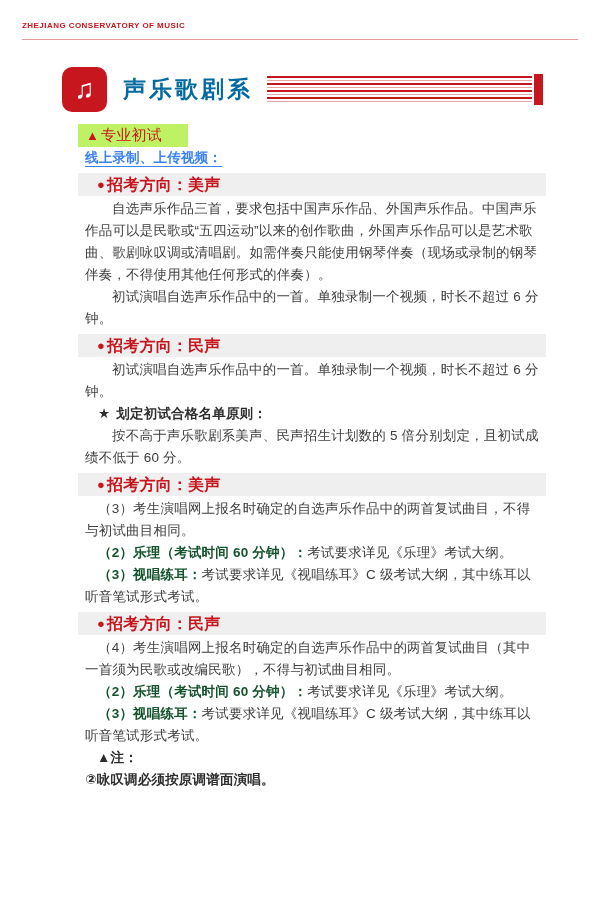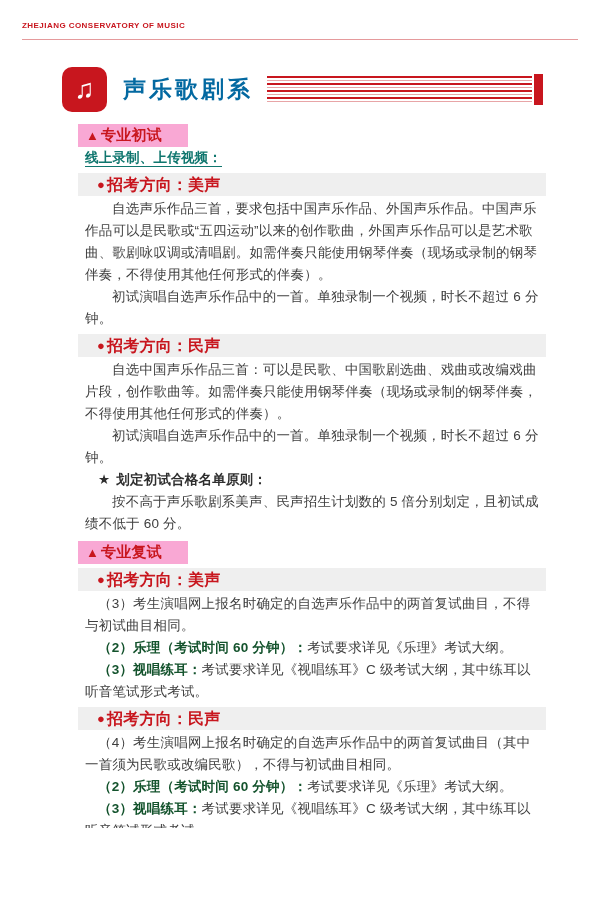--- a/index.html
+++ b/index.html
@@ -31,27 +31,27 @@
       #e8a5a7 4px, #e8a5a7 5px, #ffffff 5px, #ffffff 7px);
   }
   .staff-endbar { width:9px; height:31px; background:#c8161e; margin-left:2px; }
 
   
   .content {
     margin:11px 57px 0 85px; color:#3e3e3e;
     font-size:13.5px; line-height:22px; letter-spacing:0.2px;
   }
   .h-round {
-    display:inline-block; background:#f9a8d4; color:#c8161e; font-weight:bold;
+    display:inline-block; background:#bef264; color:#c8161e; font-weight:normal;
     font-size:15px; line-height:16px; padding:3px 26px 3px 8px; margin-left:-7px;
   }
   .h-round.mt { margin-top:6px; }
   .h-round .tri { font-size:13px; margin-right:2px; }
   .mode-note {
-    margin:5px 0 0 0; color:#0f766e; font-weight:bold;
+    margin:5px 0 0 0; color:#3b82f6; font-weight:bold;
     text-decoration:underline; text-underline-offset:4px;
   }
   .h-direction {
     background:#efefef; color:#c8161e; font-weight:bold; font-size:16px;
     line-height:19px; padding:2px 8px 2px 19px; margin:4px -3px 2px -7px;
   }
   .h-direction .dot { font-size:13px; margin-right:2px; vertical-align:1px; }
   p.para { margin:0; }
   .indent2 { text-indent:27px; }
   .indent1 { text-indent:13px; }
@@ -98,31 +98,27 @@
 
     <div class="h-direction">
       <span class="dot">●</span><span>招考方向：美声</span>
     </div>
     <p class="para indent2">自选声乐作品三首，要求包括中国声乐作品、外国声乐作品。中国声乐作品可以是民歌或“五四运动”以来的创作歌曲，外国声乐作品可以是艺术歌曲、歌剧咏叹调或清唱剧。如需伴奏只能使用钢琴伴奏（现场或录制的钢琴伴奏，不得使用其他任何形式的伴奏）。</p>
     <p class="para indent2">初试演唱自选声乐作品中的一首。单独录制一个视频，时长不超过 6 分钟。</p>
 
     <div class="h-direction">
       <span class="dot">●</span><span>招考方向：民声</span>
     </div>
-    <p class="para indent2">自选中国声乐作品三首：可以是民歌、中国歌剧选曲、戏曲或改编戏曲片段，创作歌曲等。如需伴奏只能使用钢琴伴奏（现场或录制的钢琴伴奏，不得使用其他任何形式的伴奏）。</p>
     <p class="para indent2">初试演唱自选声乐作品中的一首。单独录制一个视频，时长不超过 6 分钟。</p>
 
     <p class="para star-line bold">
       <span class="star">★</span><span>划定初试合格名单原则：</span>
     </p>
     <p class="para indent2">按不高于声乐歌剧系美声、民声招生计划数的 5 倍分别划定，且初试成绩不低于 60 分。</p>
 
-    <div class="h-round mt">
-      <span class="tri">▲</span><span>专业复试</span>
-    </div>
 
     <div class="h-direction">
       <span class="dot">●</span><span>招考方向：美声</span>
     </div>
     <p class="para indent1">（3）考生演唱网上报名时确定的自选声乐作品中的两首复试曲目，不得与初试曲目相同。</p>
     <p class="para indent1"><b>（2）乐理（考试时间 60 分钟）：</b><span>考试要求详见《乐理》考试大纲。</span></p>
     <p class="para indent1"><b>（3）视唱练耳：</b><span>考试要求详见《视唱练耳》C 级考试大纲，其中练耳以听音笔试形式考试。</span></p>
 
     <div class="h-direction">
       <span class="dot">●</span><span>招考方向：民声</span>

